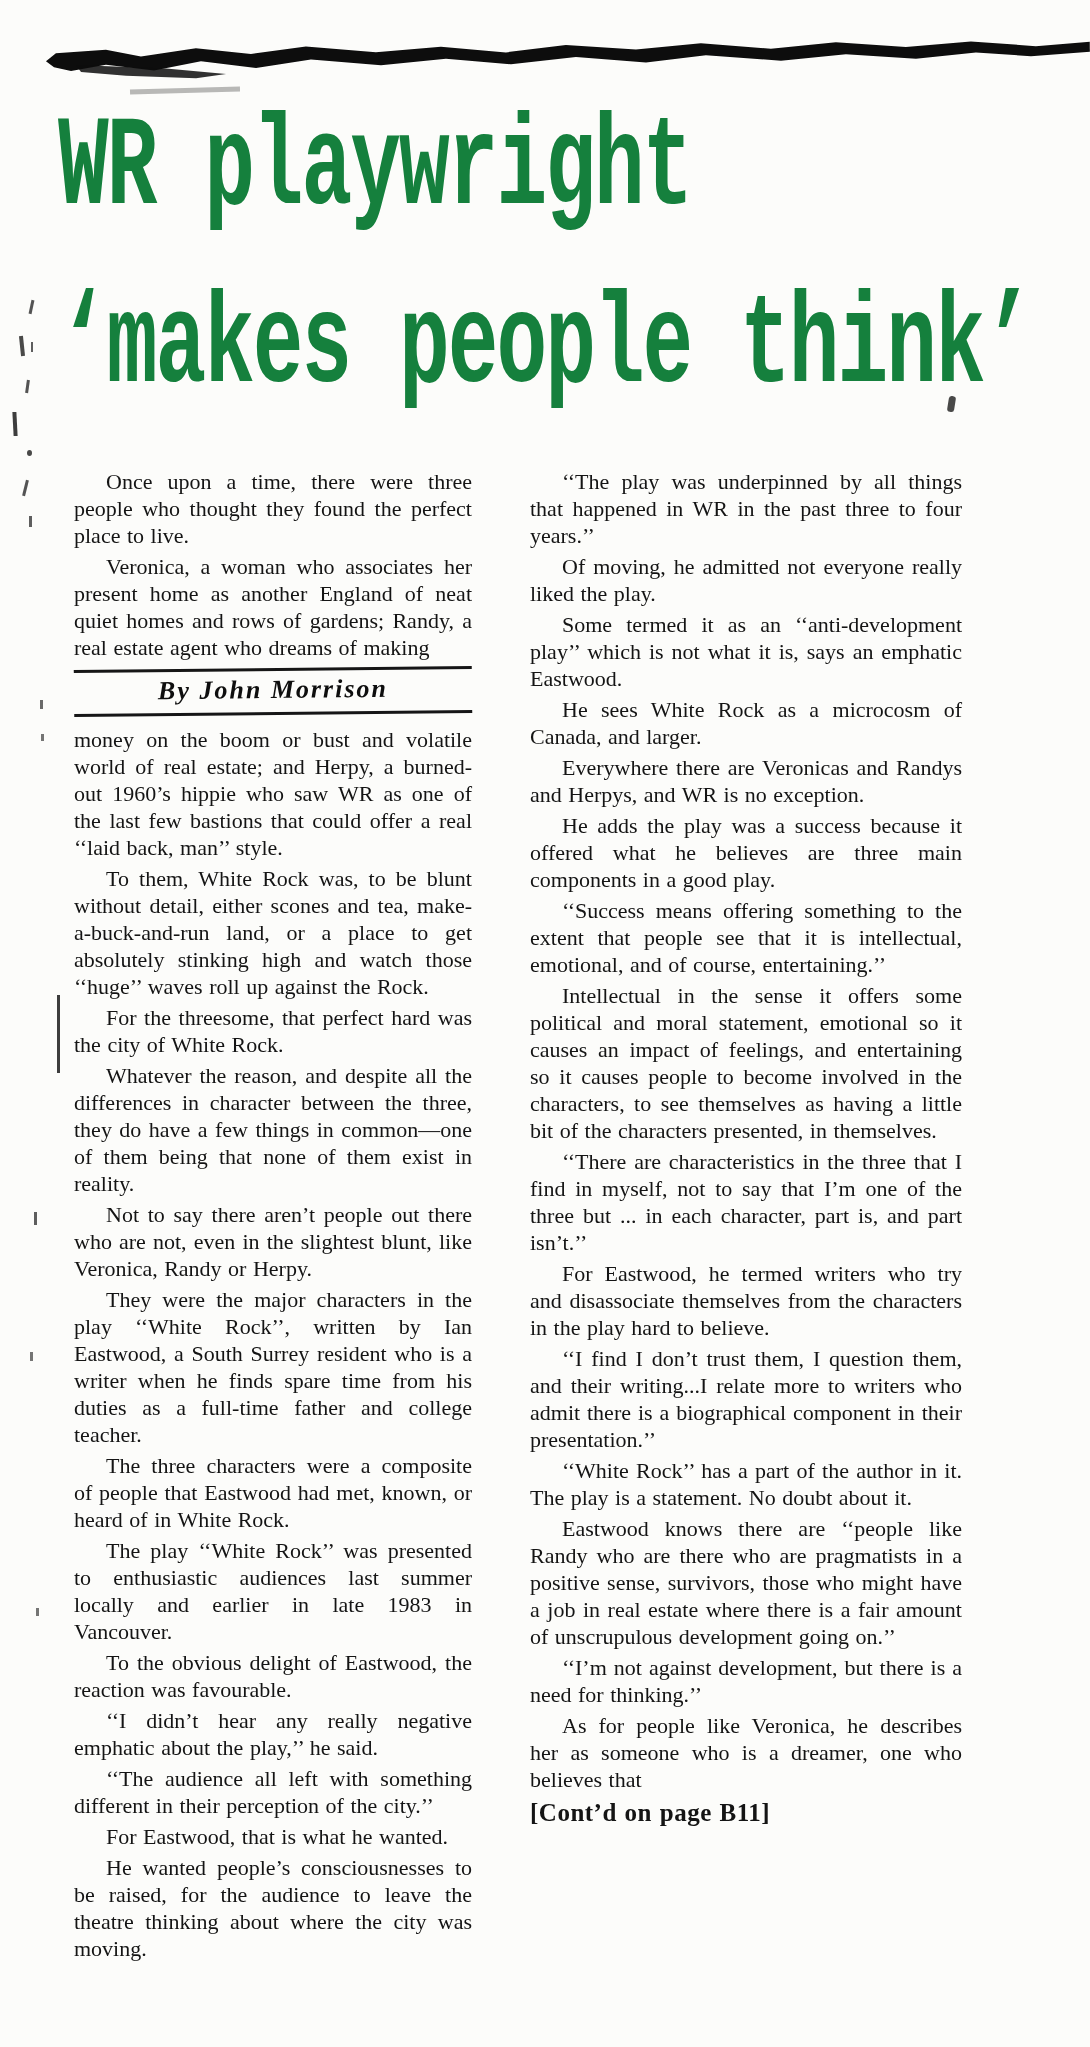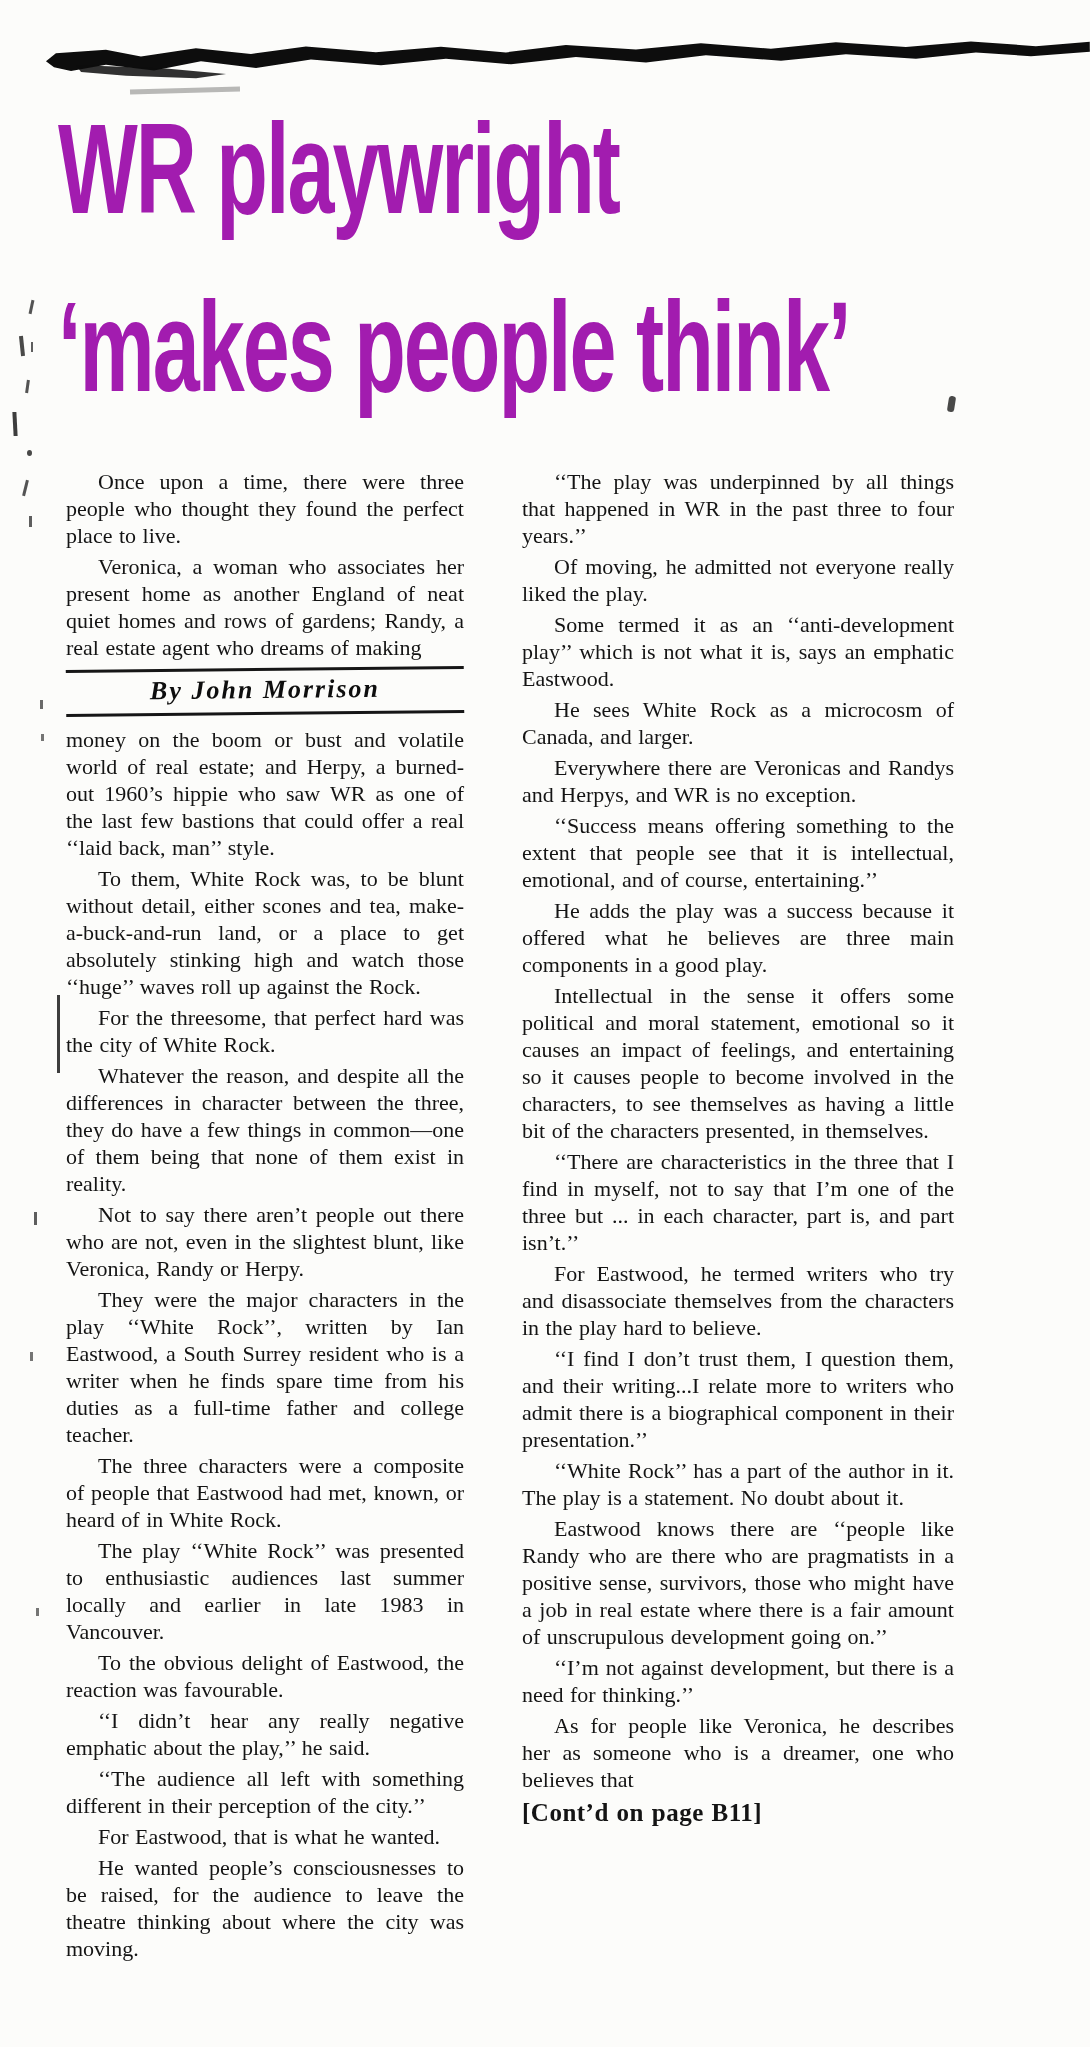--- a/index.html
+++ b/index.html
@@ -9,32 +9,32 @@
     background:#fcfcfa;
     overflow:hidden;
     color:#141414;
     font-family:"Liberation Serif",serif;
   }
   
   .torn{position:absolute;left:46px;top:42px;width:1044px;height:46px;transform:rotate(-0.35deg);}
   
   .headline{position:absolute;left:58px;top:80px;width:1000px;}
   .hl-line{
-    font-family:Liberation Sans, sans-serif;
+    font-family:Liberation Mono, monospace;
     font-weight:700;
     font-size:128px;
     line-height:178px;
     letter-spacing:-3px;
     white-space:nowrap;
-    color:#a21caf;
+    color:#15803d;
   }
   .hl-inner{display:inline-block;transform:scaleX(0.66);transform-origin:left center;}
   
   .cols{
-    position:absolute;left:66px;top:468px;
+    position:absolute;left:74px;top:468px;
     display:flex;gap:58px;
   }
   .col{font-size:22px;line-height:27px;}
   .col-left{width:398px;}
   .col-right{width:432px;}
   .col p{
     margin:0 0 4px 0;
     text-align:justify;
     text-indent:32px;
     word-spacing:1px;
@@ -109,22 +109,22 @@
       <p>For Eastwood, that is what he wanted.</p>
       <p>He wanted people’s consciousnesses to be raised, for the audience to leave the theatre thinking about where the city was moving.</p>
     </div>
 
     <div class="col col-right">
       <p>‘‘The play was underpinned by all things that happened in WR in the past three to four years.’’</p>
       <p>Of moving, he admitted not everyone really liked the play.</p>
       <p>Some termed it as an ‘‘anti-development play’’ which is not what it is, says an emphatic Eastwood.</p>
       <p>He sees White Rock as a microcosm of Canada, and larger.</p>
       <p>Everywhere there are Veronicas and Randys and Herpys, and WR is no exception.</p>
+      <p>He adds the play was a success because it offered what he believes are three main components in a good play.</p>
       <p>‘‘Success means offering something to the extent that people see that it is intellectual, emotional, and of course, entertaining.’’</p>
-      <p>He adds the play was a success because it offered what he believes are three main components in a good play.</p>
       <p>Intellectual in the sense it offers some political and moral statement, emotional so it causes an impact of feelings, and entertaining so it causes people to become involved in the characters, to see themselves as having a little bit of the characters presented, in themselves.</p>
       <p>‘‘There are characteristics in the three that I find in myself, not to say that I’m one of the three but ... in each character, part is, and part isn’t.’’</p>
       <p>For Eastwood, he termed writers who try and disassociate themselves from the characters in the play hard to believe.</p>
       <p>‘‘I find I don’t trust them, I question them, and their writing...I relate more to writers who admit there is a biographical component in their presentation.’’</p>
       <p>‘‘White Rock’’ has a part of the author in it. The play is a statement. No doubt about it.</p>
       <p>Eastwood knows there are ‘‘people like Randy who are there who are pragmatists in a positive sense, survivors, those who might have a job in real estate where there is a fair amount of unscrupulous development going on.’’</p>
       <p>‘‘I’m not against development, but there is a need for thinking.’’</p>
       <p>As for people like Veronica, he describes her as someone who is a dreamer, one who believes that</p>
       <p class="contd">[Cont’d on page B11]</p>
     </div>

